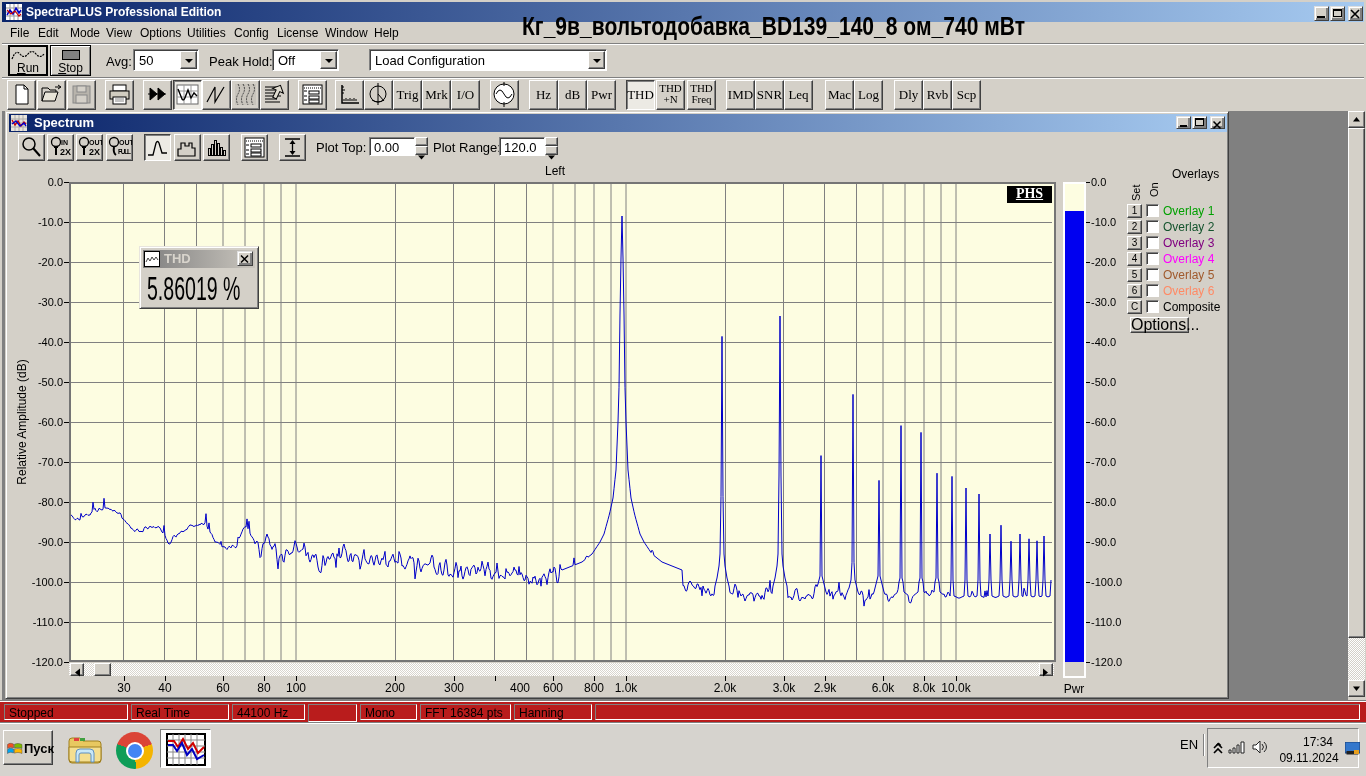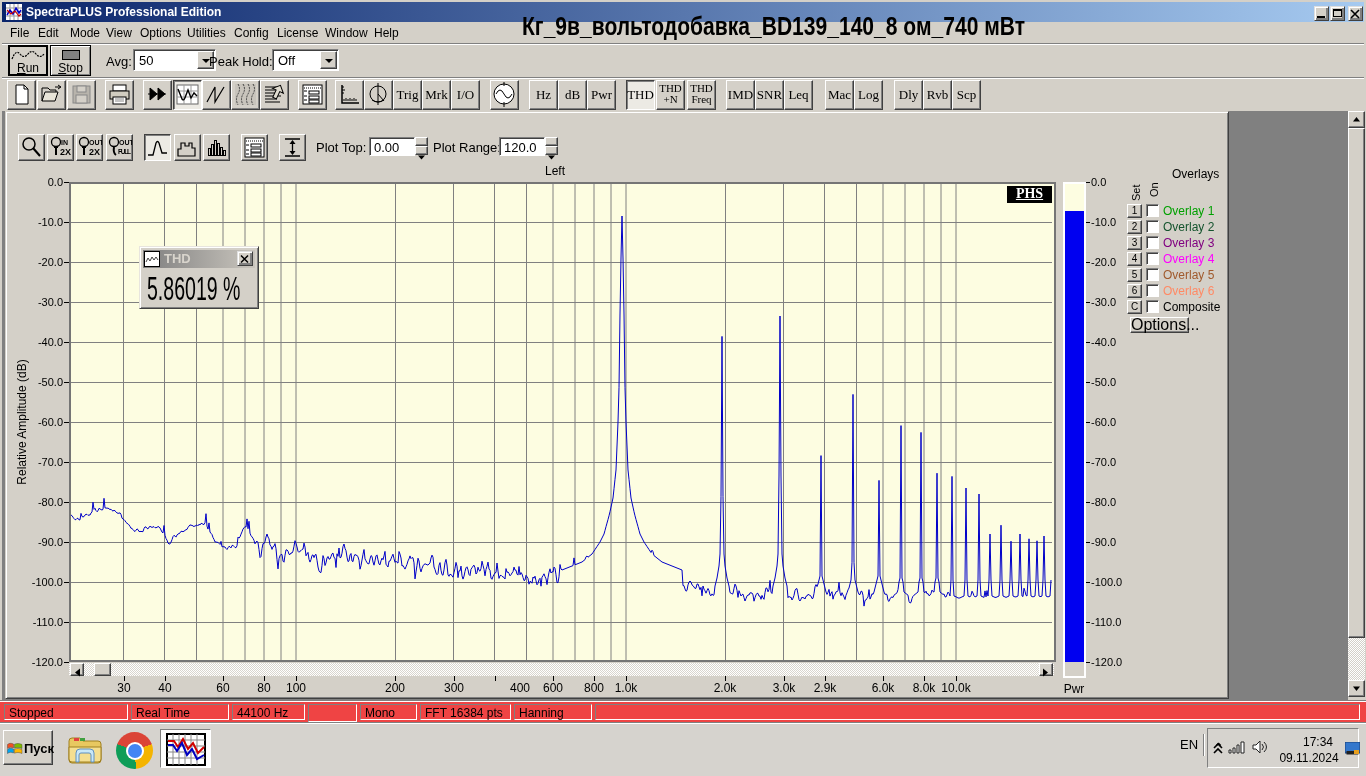--- a/index.html
+++ b/index.html
@@ -68,29 +68,35 @@
         <svg width="34" height="12" style="display:block;margin:2px 0 0 1px">
           <path d="M1 10 Q5 0 9 5 T17 5 Q21 0 25 5 T33 5" stroke="#000" fill="none" stroke-width="1.2" stroke-dasharray="2,1"></path>
         </svg>
         <div style="font-size:12px;text-align:center;margin-top:1px"><span style="text-decoration:underline">R</span>un</div>
       </div>
 <div class="abs" style="left:48px;top:0;width:41px;height:31px;background:#D4D0C8;border:1px solid #000;box-shadow:inset 1px 1px 0 #fff,inset -1px -1px 0 #808080;line-height:1">
         <div style="width:18px;height:10px;background:#808080;border:1px solid #000;margin:4px auto 0"></div>
         <div style="font-size:12px;text-align:center;margin-top:2px"><span style="text-decoration:underline">S</span>top</div>
       </div>
 <div class="abs" style="left:104px;top:9px;font-size:13px">Avg:</div>
-<div class="combo" style="left:131px;top:4px;width:83px">
+<div class="combo" style="left:131px;top:4px;width:66px">
         <span class="txt">50</span>
         <span class="drop">
           <span class="arrdn"></span>
         </span>
       </div>
 <div class="abs" style="left:207px;top:9px;font-size:13px">Peak Hold:</div>
 <div class="combo" style="left:270px;top:4px;width:67px">
         <span class="txt">Off</span>
+        <span class="drop">
+          <span class="arrdn"></span>
+        </span>
+      </div>
+<div class="combo" style="left:367px;top:4px;width:238px">
+        <span class="txt">Load Configuration</span>
         <span class="drop">
           <span class="arrdn"></span>
         </span>
       </div>
 </div>
 <div class="abs" style="left:2px;top:77px;width:1362px;height:1px;background:#808080"></div>
 <div class="abs" style="left:2px;top:78px;width:1362px;height:1px;background:#fff"></div>
 
 <div class="abs" style="left:2px;top:79px;width:1362px;height:32px;background:#D4D0C8">
 <div class="tbtn raised" style="left:5px">
@@ -207,20 +213,38 @@
           <path d="M7.5 5 L11 9.5 H4 z" fill="#000"></path>
         </svg></div>
 <div class="abs raised" style="left:0;top:17px;width:17px;height:510px"></div>
 <div class="abs" style="left:0;top:527px;width:17px;height:42px;background:#fff;background-image:repeating-conic-gradient(#D4D0C8 0% 25%,#fff 0% 50%);background-size:2px 2px"></div>
 <div class="abs raised" style="left:0;top:569px;width:17px;height:17px"><svg width="15" height="15">
           <path d="M7.5 10 L11 5.5 H4 z" fill="#000"></path>
         </svg></div>
 </div>
 
 <div class="abs" style="left:5px;top:111px;width:1224px;height:588px;background:#D4D0C8;border:1px solid;border-color:#D4D0C8 #404040 #404040 #D4D0C8;box-shadow:inset 1px 1px 0 #fff,inset -1px -1px 0 #808080">
+  <div class="abs gradblue" style="left:3px;top:2px;width:1218px;height:18px">
+    <svg class="abs" style="left:2px;top:1px" width="16" height="16">
+          <rect width="16" height="16" fill="#E8E4DC"></rect>
+          <path d="M0 4h16M0 8h16M0 12h16M4 0v16M8 0v16M12 0v16" stroke="#aaa"></path>
+          <path d="M1 5 L4 10 L7 6 L10 11 L13 7 L15 9" stroke="#c00" stroke-width="1.4" fill="none"></path>
+          <path d="M1 9 L5 6 L9 11 L13 8 L15 11" stroke="#00c" stroke-width="1.4" fill="none"></path>
+        </svg>
+    <div class="abs" style="left:25px;top:1px;font-size:13px;font-weight:bold;color:#fff">Spectrum</div>
+    <div class="abs btn2" style="left:1167px;top:2px;width:15px;height:13px">
+          <div class="abs" style="left:3px;top:8px;width:7px;height:2px;background:#000"></div>
+        </div>
+    <div class="abs btn2" style="left:1183px;top:2px;width:15px;height:13px">
+          <div class="abs" style="left:2px;top:1px;width:9px;height:8px;border:1px solid #000;border-top-width:2px"></div>
+        </div>
+    <div class="abs btn2" style="left:1201px;top:2px;width:15px;height:13px"><svg width="13" height="11">
+            <path d="M2.5 1.5 L9.5 8.5 M9.5 1.5 L2.5 8.5" stroke="#000" stroke-width="1.5"></path>
+          </svg></div>
+  </div>
 
   <div class="abs" style="left:3px;top:20px;width:1218px;height:31px;background:#D4D0C8">
     <div class="abs raised" style="left:9px;top:2px;width:27px;height:27px"><svg width="25" height="25">
             <circle cx="10" cy="9" r="6" fill="none" stroke="#000" stroke-width="1.5"></circle>
             <path d="M14 13 L21 21" stroke="#000" stroke-width="2"></path>
           </svg></div>
     <div class="abs raised" style="left:38px;top:2px;width:27px;height:27px"><svg width="25" height="25">
             <circle cx="8" cy="7" r="4.5" fill="none" stroke="#000" stroke-width="1.3"></circle>
             <path d="M8 12 v8 m-2 -8 h4" stroke="#000" stroke-width="2"></path>
             <text x="13" y="10" font-size="7" font-weight="bold" font-family="Liberation Sans">IN</text>
@@ -479,21 +503,21 @@
     <div class="ovchk" style="left:1146px;top:268px"></div>
     <div class="ovl" style="left:1163px;top:268px;color:#A05A2C">Overlay 5</div>
     <div class="ovbtn" style="left:1127px;top:284px">6</div>
     <div class="ovchk" style="left:1146px;top:284px"></div>
     <div class="ovl" style="left:1163px;top:284px;color:#FF8A65">Overlay 6</div>
     <div class="ovbtn" style="left:1127px;top:300px">C</div>
     <div class="ovchk" style="left:1146px;top:300px"></div>
     <div class="ovl" style="left:1163px;top:300px;color:#000000">Composite</div>
 <div class="abs raised" style="left:1130px;top:317px;width:59px;height:16px;font-size:16px;text-align:center;line-height:14px">Options...</div>
 
-<div class="abs" style="left:0;top:700px;width:1366px;height:22px;background:#ef4444;border-top:1px solid #808080;box-shadow:inset 0 1px 0 #fff">
+<div class="abs" style="left:0;top:700px;width:1366px;height:22px;background:#b91c1c;border-top:1px solid #808080;box-shadow:inset 0 1px 0 #fff">
 <div class="abs" style="left:4px;top:3px;width:124px;height:16px;border:1px solid;border-color:#808080 #fff #fff #808080;font-size:12px;padding:1px 0 0 4px">Stopped</div>
       <div class="abs" style="left:131px;top:3px;width:98px;height:16px;border:1px solid;border-color:#808080 #fff #fff #808080;font-size:12px;padding:1px 0 0 4px">Real Time</div>
       <div class="abs" style="left:232px;top:3px;width:73px;height:16px;border:1px solid;border-color:#808080 #fff #fff #808080;font-size:12px;padding:1px 0 0 4px">44100 Hz</div>
       <div class="abs" style="left:308px;top:3px;width:49px;height:16px;border:1px solid;border-color:#808080 #fff #fff #808080;font-size:12px;padding:16px 0 0 4px">16 Bit</div>
       <div class="abs" style="left:360px;top:3px;width:57px;height:16px;border:1px solid;border-color:#808080 #fff #fff #808080;font-size:12px;padding:1px 0 0 4px">Mono</div>
       <div class="abs" style="left:420px;top:3px;width:91px;height:16px;border:1px solid;border-color:#808080 #fff #fff #808080;font-size:12px;padding:1px 0 0 4px">FFT 16384 pts</div>
       <div class="abs" style="left:514px;top:3px;width:78px;height:16px;border:1px solid;border-color:#808080 #fff #fff #808080;font-size:12px;padding:1px 0 0 4px">Hanning</div>
       <div class="abs" style="left:595px;top:3px;width:765px;height:16px;border:1px solid;border-color:#808080 #fff #fff #808080;font-size:12px;padding:1px 0 0 4px"></div>
 </div>
 

